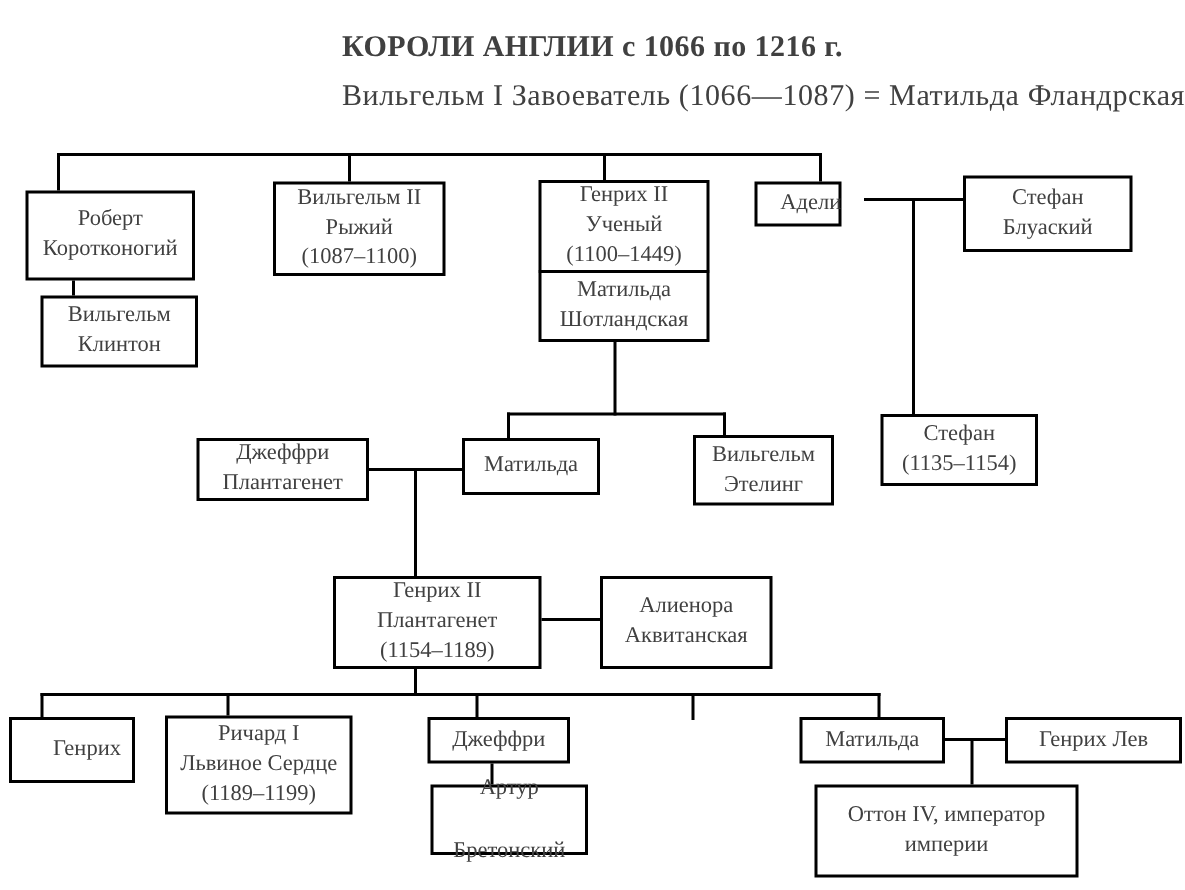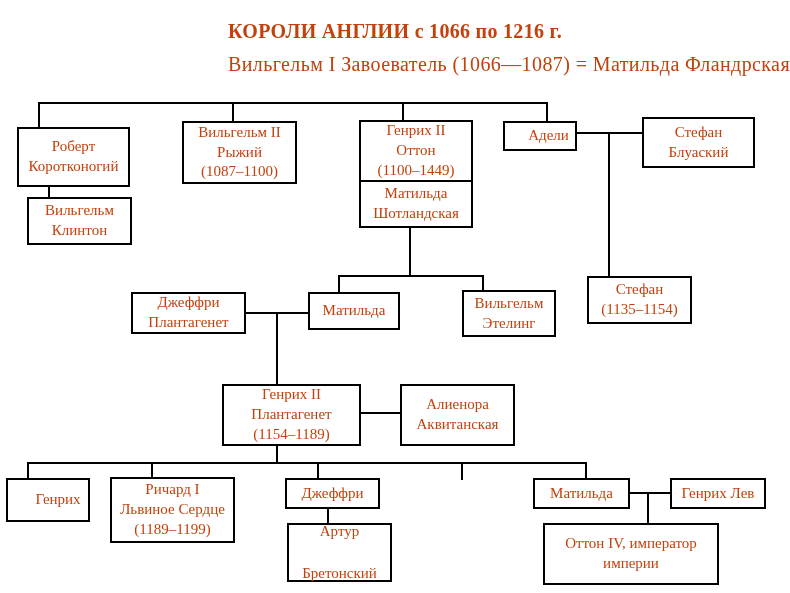--- a/index.html
+++ b/index.html
@@ -2,21 +2,21 @@
 <html><head>
 <meta charset="utf-8">
 <style>
   html, body { margin: 0; padding: 0; background: #ffffff; }
   #canvas {
     position: relative;
     width: 790px;
     height: 593px;
     background: #ffffff;
     font-family: "Liberation Serif", "DejaVu Serif", serif;
-    color: #c2410c;
+    color: #404040;
     overflow: hidden;
   }
   .title {
     position: absolute;
     left: 0; right: 0; top: 20px;
     text-align: center;
     font-size: 20px;
     font-weight: bold;
     letter-spacing: 0.3px;
   }
@@ -98,30 +98,30 @@
   </div>
 
   <div class="box" style="left:182px;top:121px;width:115px;height:63px;">
     <span>Вильгельм II</span>
     <span>Рыжий</span>
     <span>(1087–1100)</span>
   </div>
 
   <div class="box" style="left:359px;top:120px;width:114px;height:62px;">
     <span>Генрих II</span>
-    <span>Оттон</span>
+    <span>Ученый</span>
     <span>(1100–1449)</span>
   </div>
 
   <div class="box" style="left:359px;top:180px;width:114px;height:48px;">
     <span>Матильда</span>
     <span>Шотландская</span>
   </div>
 
-  <div class="box" style="left:503px;top:121px;width:74px;height:30px;padding-left:17px;">
+  <div class="box" style="left:503px;top:121px;width:58px;height:30px;padding-left:17px;">
     <span>Адели</span>
   </div>
 
   <div class="box" style="left:642px;top:117px;width:113px;height:51px;">
     <span>Стефан</span>
     <span>Блуаский</span>
   </div>
 
   <div class="box" style="left:587px;top:276px;width:105px;height:48px;">
     <span>Стефан</span>
@@ -160,31 +160,31 @@
   <div class="box" style="left:110px;top:477px;width:125px;height:66px;">
     <span>Ричард I</span>
     <span>Львиное Сердце</span>
     <span>(1189–1199)</span>
   </div>
 
   <div class="box" style="left:285px;top:478px;width:95px;height:31px;">
     <span>Джеффри</span>
   </div>
 
-  <div class="box" style="left:287px;top:523px;width:105px;height:59px;gap:22px;">
+  <div class="box" style="left:287px;top:523px;width:105px;height:47px;gap:22px;">
     <span>Артур</span>
     <span>Бретонский</span>
   </div>
 
 
   <div class="box" style="left:533px;top:478px;width:97px;height:31px;">
     <span>Матильда</span>
   </div>
 
-  <div class="box" style="left:670px;top:478px;width:96px;height:31px;">
+  <div class="box" style="left:670px;top:478px;width:118px;height:31px;">
     <span>Генрих Лев</span>
   </div>
 
   <div class="box" style="left:543px;top:523px;width:176px;height:62px;">
     <span>Оттон IV, император</span>
     <span>империи</span>
   </div>
 
 </div>
 

